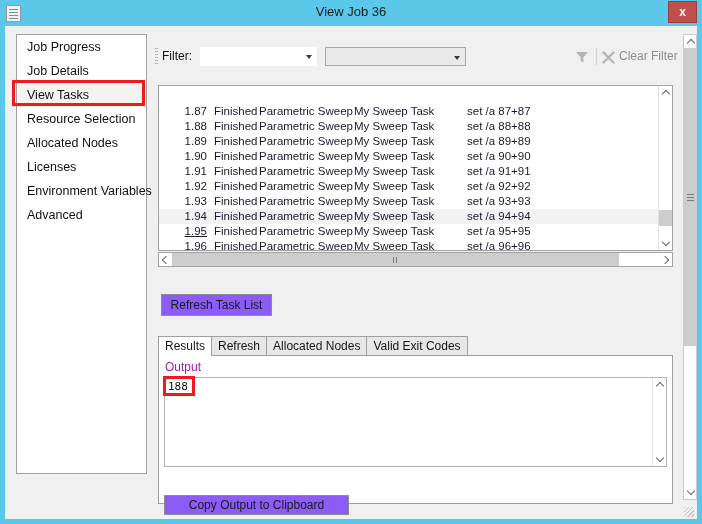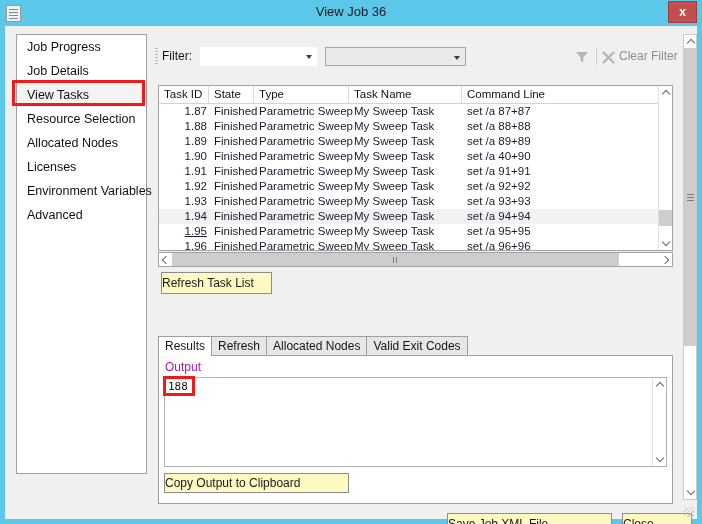--- a/index.html
+++ b/index.html
@@ -317,28 +317,29 @@
   .hthumb .gr {
     position: absolute;
     left: 50%; top: 4px;
     margin-left: -3px;
     width: 6px; height: 6px;
     background-image: repeating-linear-gradient(to right, #7d7d7d 0 1px, transparent 1px 3px);
   }
 
   
   .btn {
-    background: #fef9c3;
+    background: #8b5cf6;
     border: 1px solid #8d8d8d;
     box-sizing: border-box;
     font-size: 12px;
     color: #1a1a1a;
-    text-align: left;
+    text-align: center;
     cursor: pointer;
     font-family: "Liberation Sans", sans-serif;
+    margin-top: 22px;
   }
   .refresh-btn {
     position: absolute;
     left: 8px; top: 244px;
     width: 111px; height: 22px;
     line-height: 20px;
   }
 
   
   .tabpanel {
@@ -545,27 +546,20 @@
         <div class="sep"></div>
         <div class="x-icon">
           <svg width="13" height="13" viewBox="0 0 13 13">
             <path d="M1.5 1.5 L11.5 11.5 M11.5 1.5 L1.5 11.5" stroke="#b6b6b6" stroke-width="2.4" stroke-linecap="round"></path>
           </svg>
         </div>
         <div class="clear-filter">Clear Filter</div>
       </div>
 
       <div class="grid">
-        <div class="grid-head">
-          <div class="gh" style="left:0; width:50px;">Task ID</div>
-          <div class="gh" style="left:50px; width:45px;">State</div>
-          <div class="gh" style="left:95px; width:95px;">Type</div>
-          <div class="gh" style="left:190px; width:113px;">Task Name</div>
-          <div class="gh" style="left:303px; width:210px; border-right:none;">Command Line</div>
-        </div>
 
         <div class="grid-body">
           <div class="row">
             <span class="cell c0" style="left:2px; width:46px;">1.87</span>
             <span class="cell" style="left:55px;">Finished</span>
             <span class="cell" style="left:100px;">Parametric Sweep</span>
             <span class="cell" style="left:195px;">My Sweep Task</span>
             <span class="cell" style="left:308px;">set /a 87+87</span>
           </div>
           <div class="row">
@@ -580,21 +574,21 @@
             <span class="cell" style="left:55px;">Finished</span>
             <span class="cell" style="left:100px;">Parametric Sweep</span>
             <span class="cell" style="left:195px;">My Sweep Task</span>
             <span class="cell" style="left:308px;">set /a 89+89</span>
           </div>
           <div class="row">
             <span class="cell c0" style="left:2px; width:46px;">1.90</span>
             <span class="cell" style="left:55px;">Finished</span>
             <span class="cell" style="left:100px;">Parametric Sweep</span>
             <span class="cell" style="left:195px;">My Sweep Task</span>
-            <span class="cell" style="left:308px;">set /a 40+90</span>
+            <span class="cell" style="left:308px;">set /a 90+90</span>
           </div>
           <div class="row">
             <span class="cell c0" style="left:2px; width:46px;">1.91</span>
             <span class="cell" style="left:55px;">Finished</span>
             <span class="cell" style="left:100px;">Parametric Sweep</span>
             <span class="cell" style="left:195px;">My Sweep Task</span>
             <span class="cell" style="left:308px;">set /a 91+91</span>
           </div>
           <div class="row">
             <span class="cell c0" style="left:2px; width:46px;">1.92</span>

